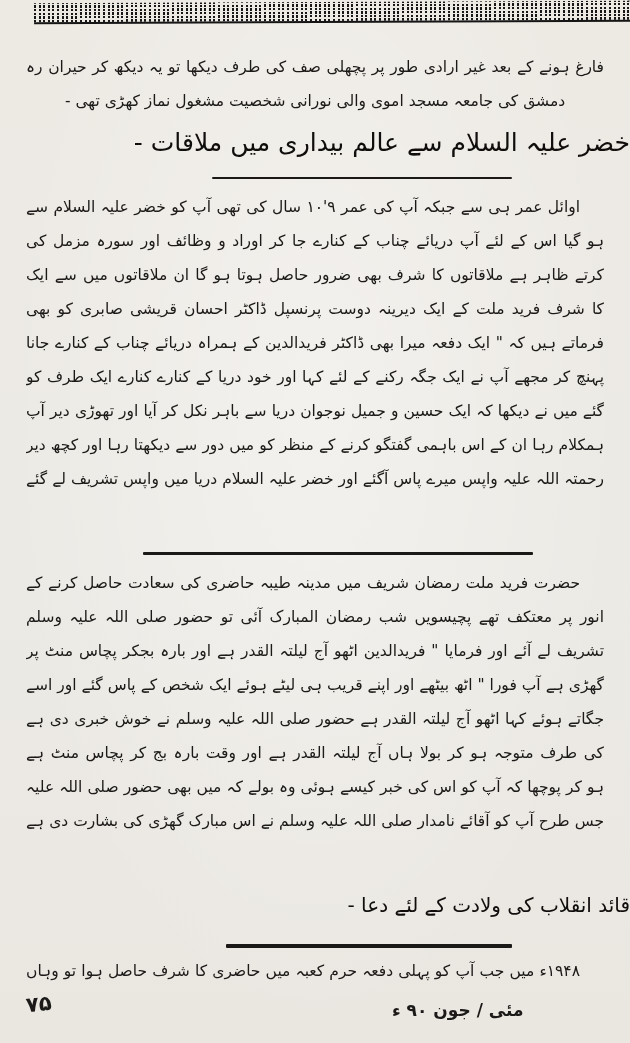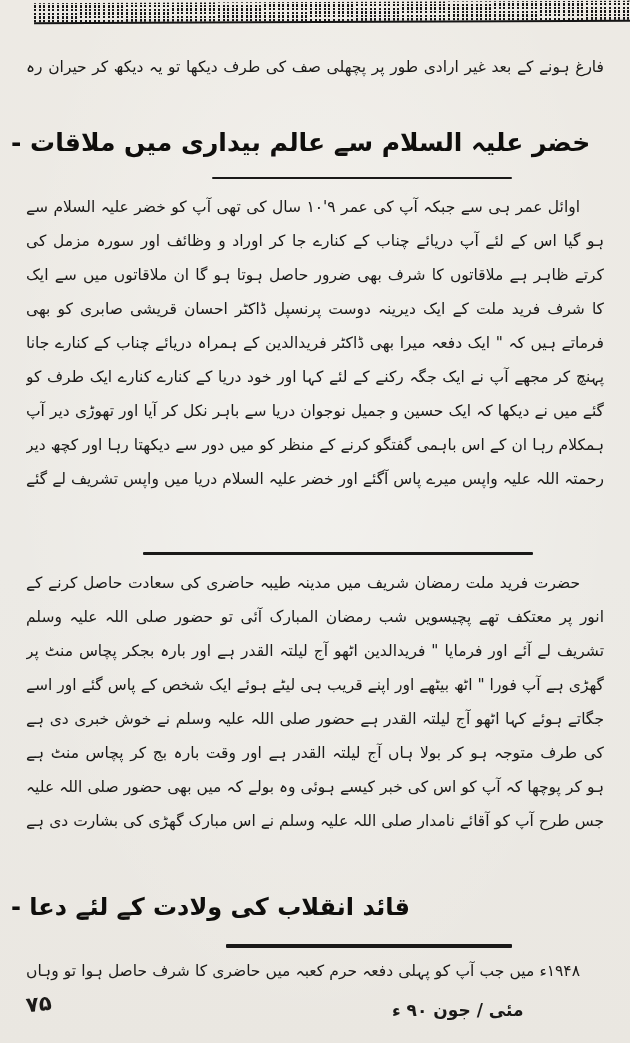--- a/index.html
+++ b/index.html
@@ -45,25 +45,24 @@
     text-align-last: justify;
     white-space: normal;
     overflow: hidden;
   }
   .ln.center  { text-align-last: center; }
   .ln.indent  { padding-right: 24px; }
   .heading {
     position: absolute;
     right: 0;
     left: 0;
-    text-align: left;
-    font-weight: bold;
+    text-align: right;
+    font-weight: normal;
     color: #0f0e0c;
     letter-spacing: 0.5px;
-    margin-left: 11px;
   }
   .rule {
     position: absolute;
     background: #1a1918;
     border-radius: 1px;
   }
   .footer-pagenum {
     position: absolute;
     left: 26px;
     top: 992px;
@@ -100,20 +99,21 @@
 </head>
 <body>
 
 <div class="page">
 
   <div class="top-border"></div>
   <div class="speckle"></div>
 
   <div class="para" style="top:50px;">
     <div class="ln">فارغ ہونے کے بعد غیر ارادی طور پر پچھلی صف کی طرف دیکھا تو یہ دیکھ کر حیران رہ گئے کہ وہاں وہی</div>
+    <div class="ln center">دمشق کی جامعہ مسجد اموی والی نورانی شخصیت مشغول نماز کھڑی تھی -</div>
   </div>
 
   <div class="heading" style="top:128px; font-size:25px;">خضر علیہ السلام سے عالم بیداری میں ملاقات -</div>
   <div class="rule" style="top:177px; left:212px; width:300px; height:2px;"></div>
 
   <div class="para" style="top:190px;">
     <div class="ln indent">اوائل عمر ہی سے جبکہ آپ کی عمر ۹'۱۰ سال کی تھی آپ کو خضر علیہ السلام سے ملاقات کا شوق پیدا</div>
     <div class="ln">ہو گیا اس کے لئے آپ دریائے چناب کے کنارے جا کر اوراد و وظائف اور سورہ مزمل کی تلاوت کیا</div>
     <div class="ln">کرتے ظاہر ہے ملاقاتوں کا شرف بھی ضرور حاصل ہوتا ہو گا ان ملاقاتوں میں سے ایک ملاقات کا نظارہ کرنے</div>
     <div class="ln">کا شرف فرید ملت کے ایک دیرینہ دوست پرنسپل ڈاکٹر احسان قریشی صابری کو بھی حاصل ہوا آپ</div>
@@ -130,21 +130,21 @@
     <div class="ln indent">حضرت فرید ملت رمضان شریف میں مدینہ طیبہ حاضری کی سعادت حاصل کرنے کے بعد روضۂ</div>
     <div class="ln">انور پر معتکف تھے پچیسویں شب رمضان المبارک آئی تو حضور صلی اللہ علیہ وسلم خواب میں</div>
     <div class="ln">تشریف لے آئے اور فرمایا " فریدالدین اٹھو آج لیلتہ القدر ہے اور بارہ بجکر پچاس منٹ پر قبولیت کی</div>
     <div class="ln">گھڑی ہے آپ فورا " اٹھ بیٹھے اور اپنے قریب ہی لیٹے ہوئے ایک شخص کے پاس گئے اور اسے</div>
     <div class="ln">جگاتے ہوئے کہا اٹھو آج لیلتہ القدر ہے حضور صلی اللہ علیہ وسلم نے خوش خبری دی ہے وہ شخص ان</div>
     <div class="ln">کی طرف متوجہ ہو کر بولا ہاں آج لیلتہ القدر ہے اور وقت بارہ بج کر پچاس منٹ ہے فرید ملت نے متحیر</div>
     <div class="ln">ہو کر پوچھا کہ آپ کو اس کی خبر کیسے ہوئی وہ بولے کہ میں بھی حضور صلی اللہ علیہ وسلم کا مہمان ہوں</div>
     <div class="ln">جس طرح آپ کو آقائے نامدار صلی اللہ علیہ وسلم نے اس مبارک گھڑی کی بشارت دی ہے جاتے</div>
   </div>
 
-  <div class="heading" style="top:893px; font-size:24px;">قائد انقلاب کی ولادت کے لئے دعا -</div>
+  <div class="heading" style="top:893px; font-size:20px;">قائد انقلاب کی ولادت کے لئے دعا -</div>
   <div class="rule" style="top:944px; left:226px; width:286px; height:3.5px;"></div>
 
   <div class="para" style="top:954px;">
     <div class="ln indent">۱۹۴۸ء میں جب آپ کو پہلی دفعہ حرم کعبہ میں حاضری کا شرف حاصل ہوا تو وہاں رات کے پچھلے</div>
   </div>
 
   <div class="footer-pagenum">۷۵</div>
   <div class="footer-date">مئی / جون ۹۰ ء</div>
 
 </div>

